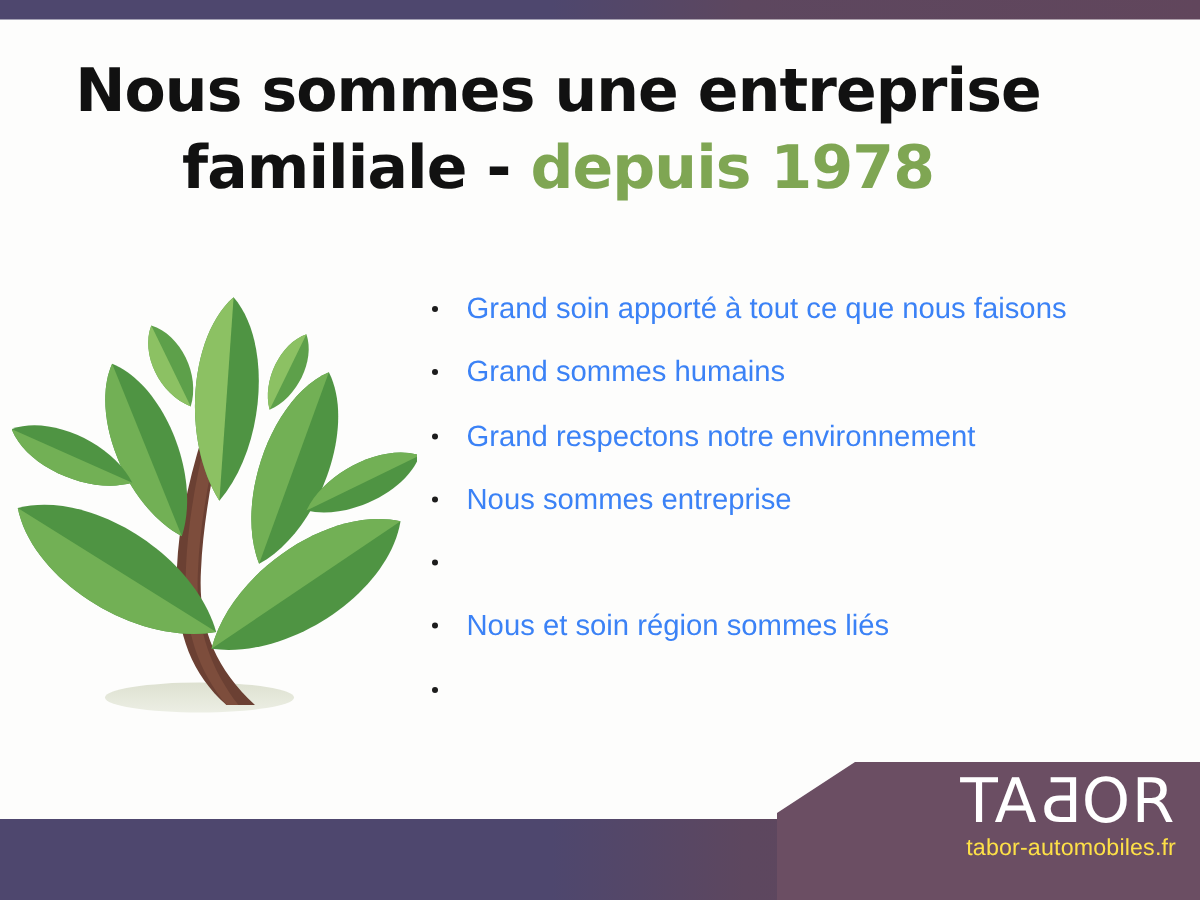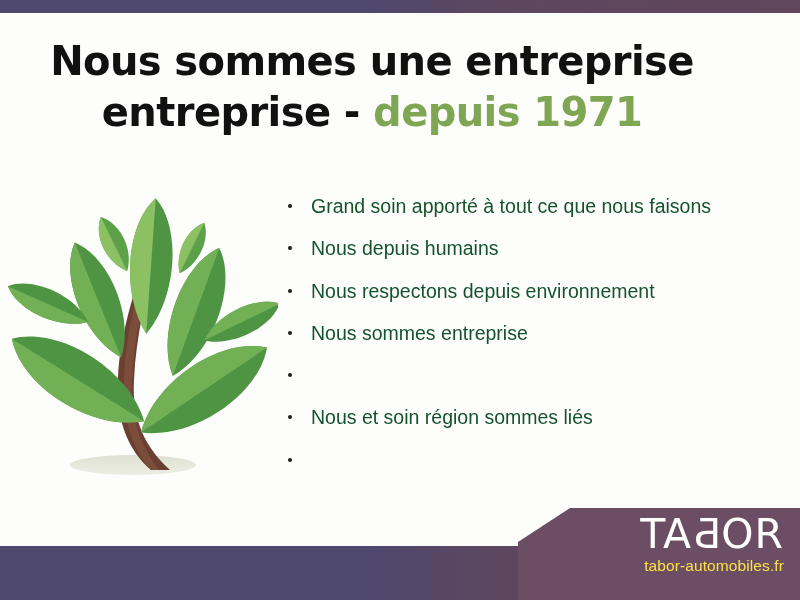--- a/index.html
+++ b/index.html
@@ -104,21 +104,21 @@
     margin: 0;
     padding: 0;
     list-style: none;
   }
   .bullets li {
     position: relative;
     height: 42.3px;
     padding-left: 26px;
     font-family: "Liberation Sans", sans-serif;
     font-size: 19.5px;
-    color: #14532d;
+    color: #3b82f6;
     line-height: 27px;
     white-space: nowrap;
   }
   .bullets li .dot {
     position: absolute;
     left: 3px;
     top: 11px;
     width: 4px;
     height: 4px;
     border-radius: 50%;
@@ -138,22 +138,22 @@
 <body>
 
 <div id="slide">
 
   <div class="band band-top"></div>
   <div class="band band-bottom"></div>
 
   <div class="headline">
     <div>Nous sommes une entreprise</div>
     <div>
-      <span>entreprise -</span>
-      <span class="accent">depuis 1971</span>
+      <span>familiale -</span>
+      <span class="accent">depuis 1978</span>
     </div>
   </div>
 
   <div class="tree">
     <svg viewBox="0 0 270 310" width="270" height="310" xmlns="http://www.w3.org/2000/svg">
       <defs>
         <linearGradient id="shadowGrad" x1="0" y1="0" x2="0" y2="1">
           <stop offset="0%" stop-color="#d8dcc9"></stop>
           <stop offset="100%" stop-color="#e9ece0"></stop>
         </linearGradient>
@@ -213,25 +213,25 @@
     </svg>
   </div>
 
   <ul class="bullets">
     <li>
       <span class="dot"></span>
       <span>Grand soin apporté à tout ce que nous faisons</span>
     </li>
     <li>
       <span class="dot"></span>
-      <span>Nous depuis humains</span>
-    </li>
-    <li>
-      <span class="dot"></span>
-      <span>Nous respectons depuis environnement</span>
+      <span>Grand sommes humains</span>
+    </li>
+    <li>
+      <span class="dot"></span>
+      <span>Grand respectons notre environnement</span>
     </li>
     <li>
       <span class="dot"></span>
       <span>Nous sommes entreprise</span>
     </li>
     <li>
       <span class="dot"></span>
     </li>
     <li>
       <span class="dot"></span>

